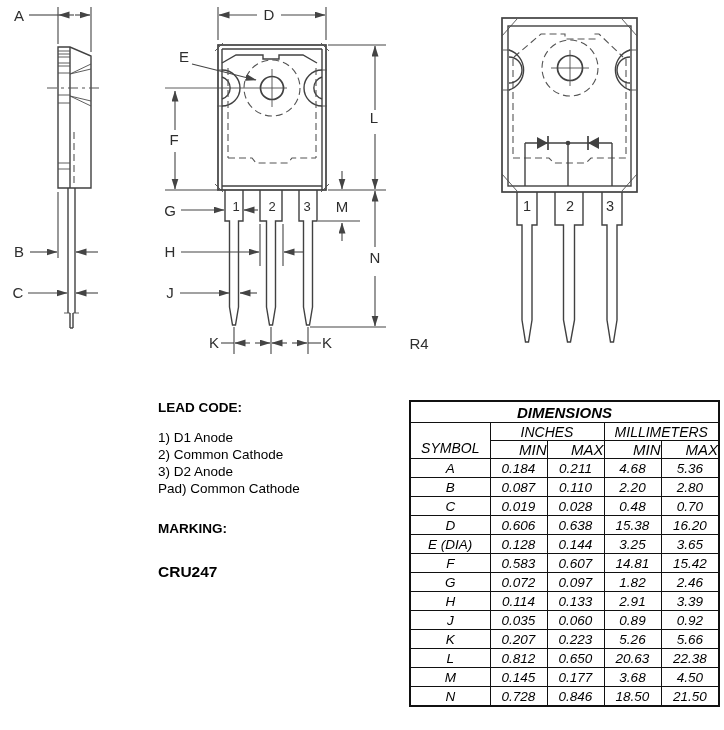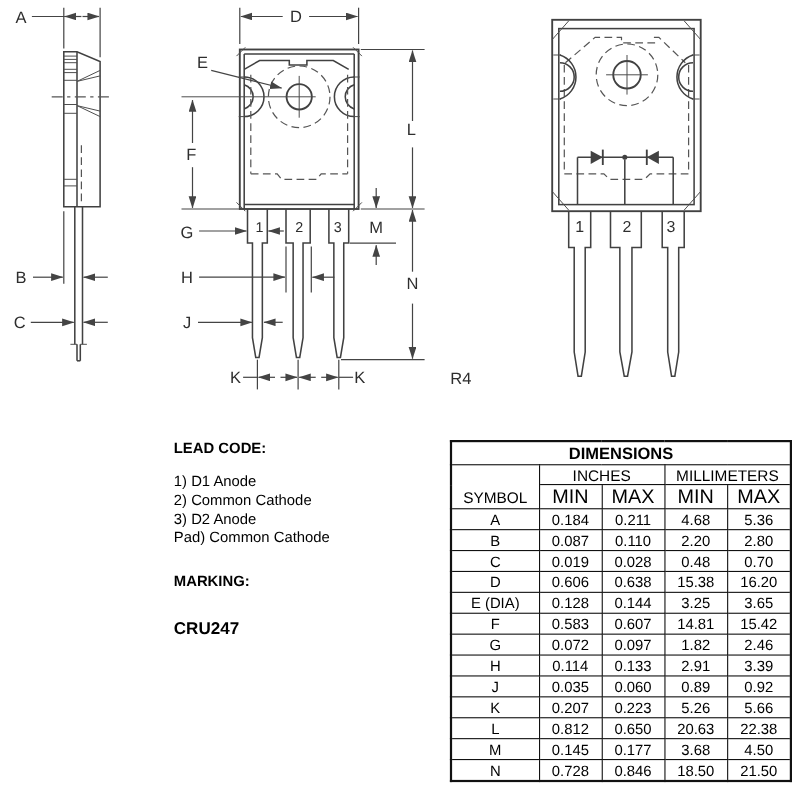--- a/index.html
+++ b/index.html
@@ -23,24 +23,24 @@
   .notes{position:absolute;left:158px;top:399px;font-size:13.5px;line-height:17px;}
   .notes .ttl{font-weight:bold;margin-bottom:13px;}
   .notes .mk-ttl{font-weight:bold;margin-top:23px;}
   .notes .mk-val{font-weight:bold;font-size:15.5px;margin-top:26px;}
 
   
   .table-wrap{position:absolute;left:409px;top:400px;width:310px;}
   table{border-collapse:collapse;width:309px;table-layout:fixed;}
   td{border:1.5px solid #111;text-align:center;vertical-align:middle;
      font-size:13.5px;padding:0;height:18px;white-space:nowrap;}
-  table{border:2.5px solid #111;}
+  table{border:2.5px solid #111;font-style:italic;}
   .t-title td{font-weight:bold;font-size:15px;height:20px;}
   .t-group td{font-size:14px;height:17px;}
-  .t-sub td{font-size:18px;height:16px;}
+  .t-sub td{font-size:15px;height:16px;text-align:right;}
   .sym-h{vertical-align:bottom;padding-bottom:2px;font-size:14px;}
   .t-footer{font-size:19px;margin-top:19px;padding-right:1px;}
 </style>
 </head>
 <body>
 
 <svg id="drawing" width="724" height="380" viewBox="0 0 724 380" xmlns="http://www.w3.org/2000/svg">
   <defs>
     <marker id="ah" markerWidth="11" markerHeight="8" refX="10.5" refY="3.5" orient="auto" markerUnits="userSpaceOnUse">
       <path d="M0,0 L11,3.5 L0,7 Z" fill="#444444"></path>

